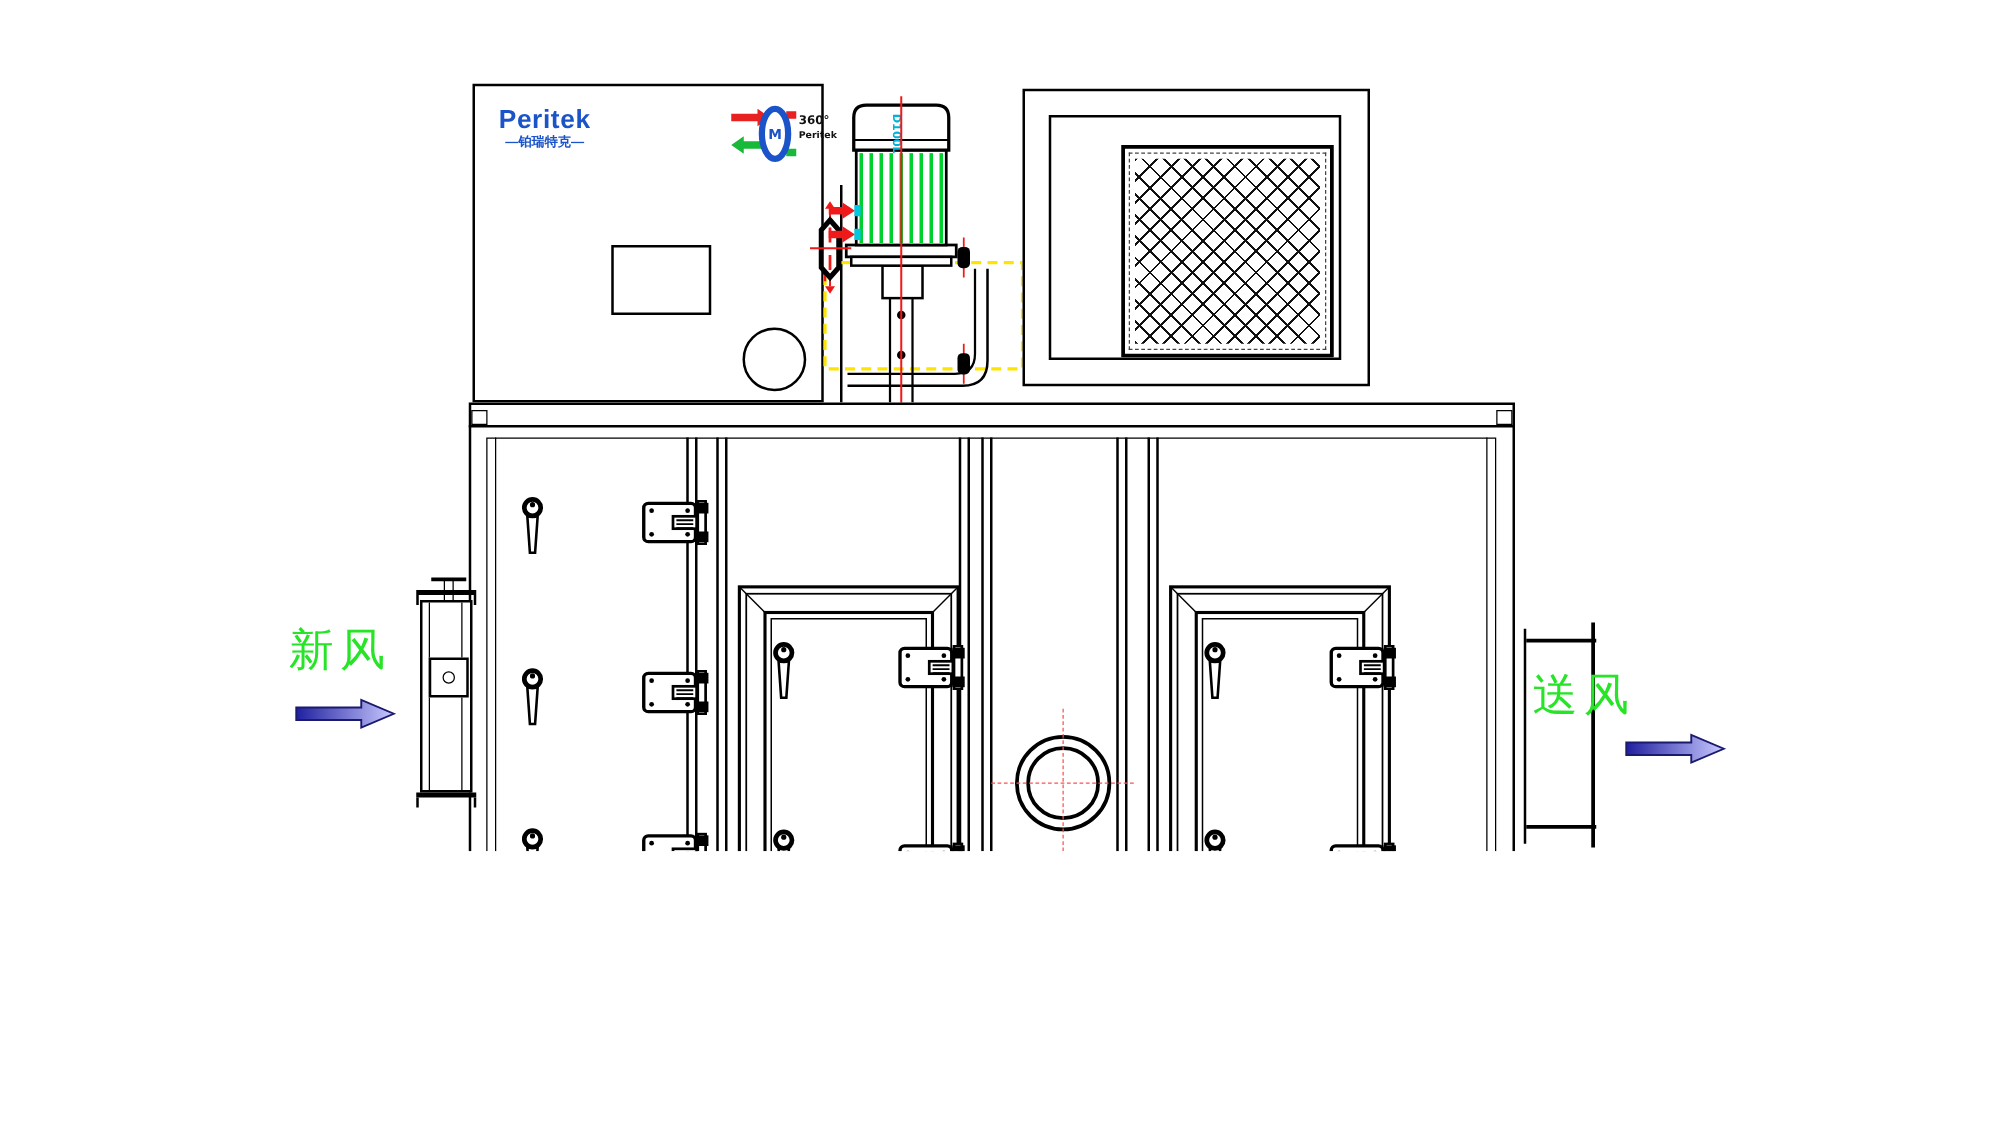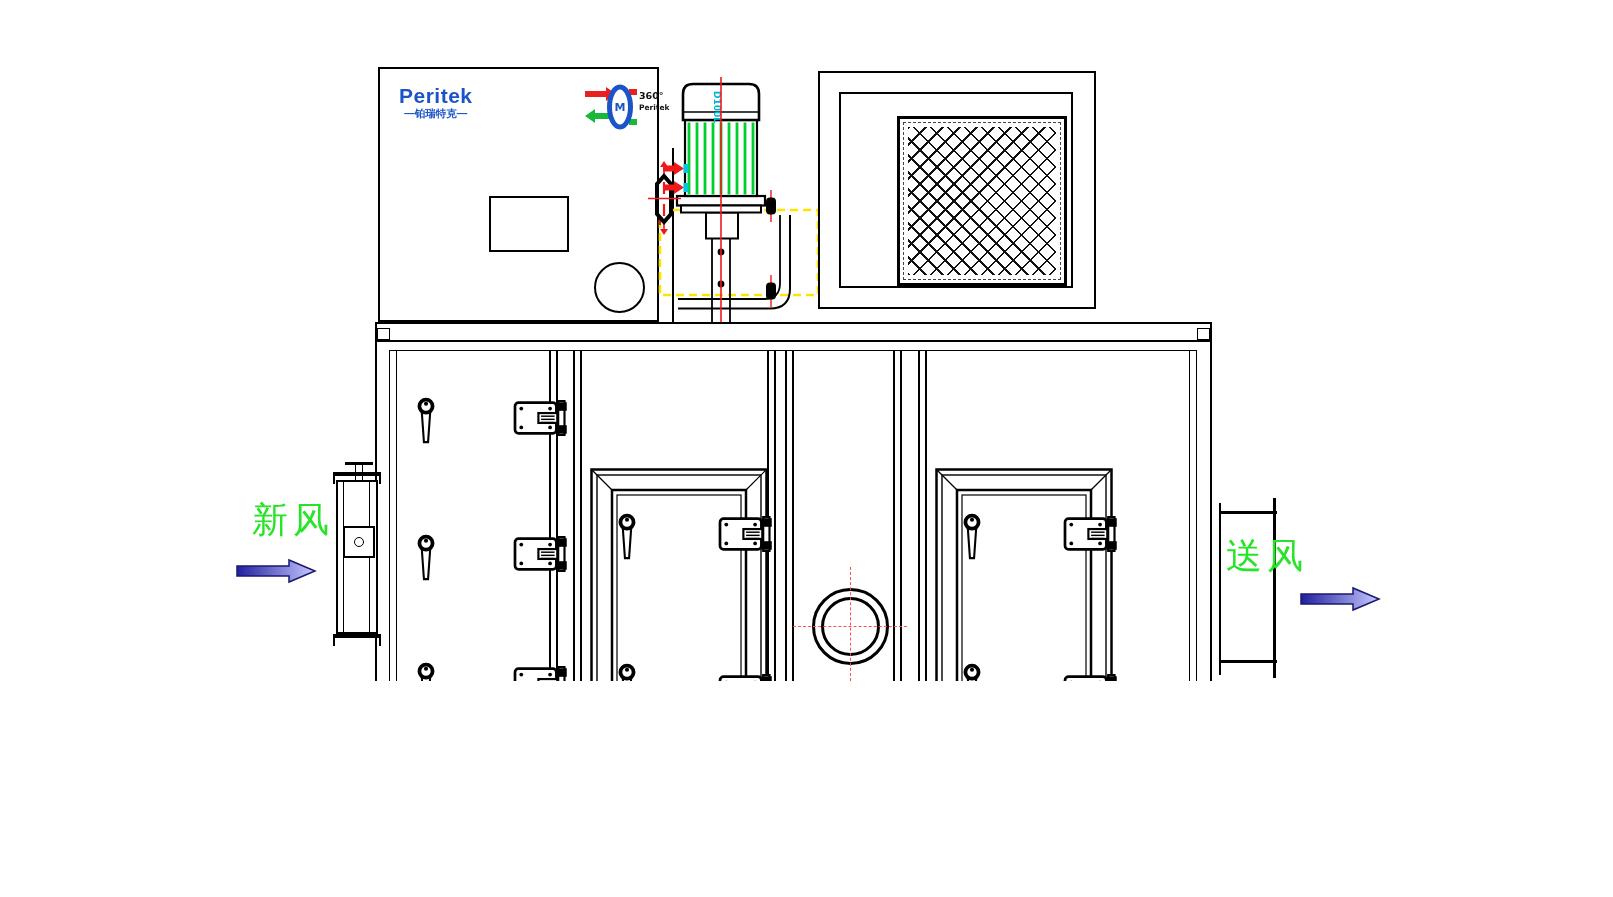--- a/index.html
+++ b/index.html
@@ -265,21 +265,21 @@
   <div class="hole" style="left:809px;top:809px"></div>
   <div class="hole" style="left:834px;top:796px"></div>
   <div class="hole" style="left:834px;top:809px"></div>
   <div class="hole" style="left:1060px;top:796px"></div>
   <div class="hole" style="left:1060px;top:809px"></div>
   <div class="hole" style="left:1085px;top:796px"></div>
   <div class="hole" style="left:1085px;top:809px"></div>
   <div class="slot" style="left:613px;top:794px;width:90px;height:25px"></div>
   <div class="slot" style="left:940px;top:794px;width:90px;height:25px"></div>
 
-  <div class="cnlabel" style="left:252px;top:502px">新风</div>
+  <div class="cnlabel" style="left:231px;top:502px">新风</div>
   <svg class="abs" style="left:236px;top:557px" width="82" height="28" viewBox="0 0 82 28">
     <polygon points="1,9 53,9 53,3 79,14 53,25 53,19 1,19" fill="url(#agrad)" stroke="#1a1a6e" stroke-width="1.5"></polygon>
   </svg>
   <div class="cnlabel" style="left:1226px;top:538px">送风</div>
   <svg class="abs" style="left:1300px;top:585px" width="82" height="28" viewBox="0 0 82 28">
     <polygon points="1,9 53,9 53,3 79,14 53,25 53,19 1,19" fill="url(#agrad)" stroke="#1a1a6e" stroke-width="1.5"></polygon>
   </svg>
 
 </div>
 

